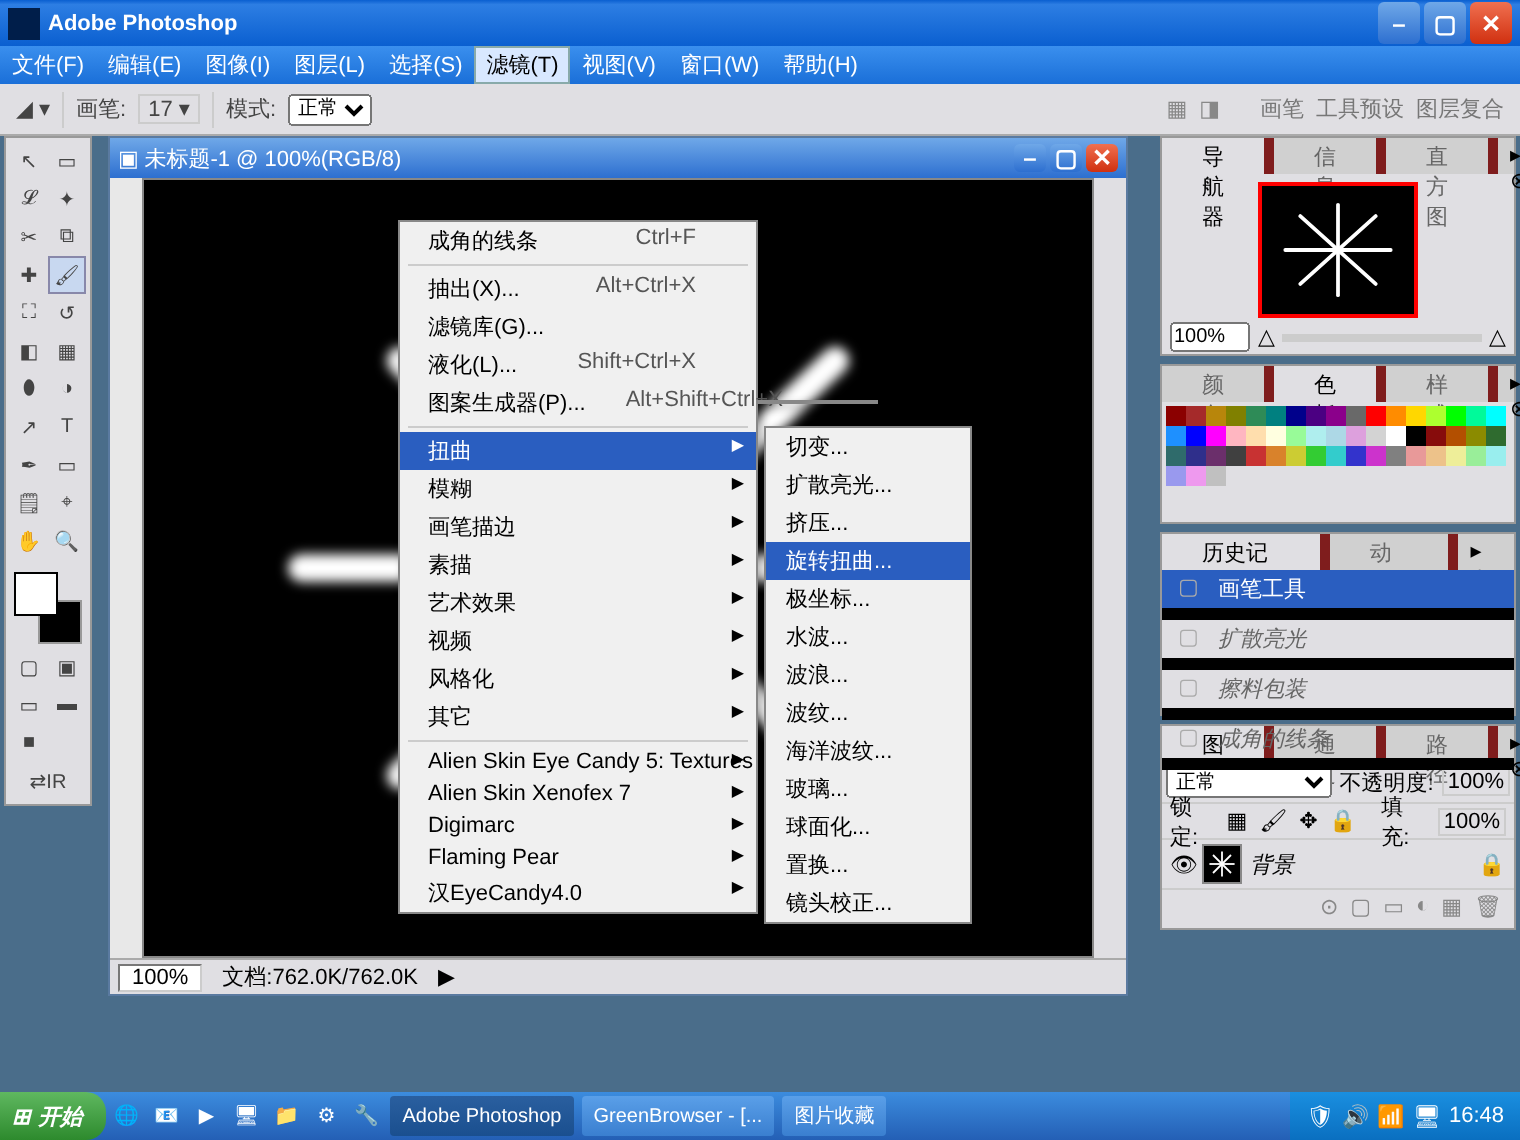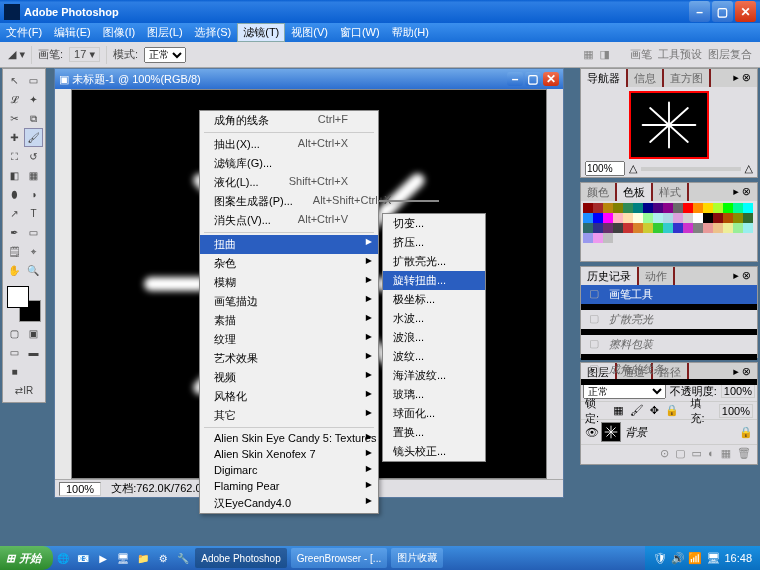--- a/index.html
+++ b/index.html
@@ -38,21 +38,21 @@
 .dropdown .item.sub::after { content:"▶"; font-size:8px; position:absolute; right:6px; }
 .dropdown .item.hl { background:#2a5ec0; color:#fff; }
 .dropdown hr { border:none; border-top:1px solid #ccc; margin:2px 4px; }
 .dd1 { left:199px; top:42px; width:180px; }
 .dd2 { left:379px; top:132px; width:60px; }
 .dd3 { left:382px; top:145px; width:104px; }
 .dd3 .item { padding:2px 8px 2px 10px; }
 .panels { position:absolute; right:2px; top:0; width:178px; }
 .panel { background:#e0dfe3; border:1px solid #999; margin-bottom:4px; }
 .panel-tabs { height:18px; background:#d0d0d0; display:flex; font-size:10px; }
-.panel-tab { padding:2px 6px; color:#666; border-right:2px solid #7f1d1d; }
+.panel-tab { padding:2px 20px; color:#666; border-right:5px solid #7f1d1d; }
 .panel-tab.active { background:#e0dfe3; color:#000; }
 .panel-tab-close { margin-left:auto; padding:2px 6px; }
 .nav-body { height:90px; padding:4px; display:flex; flex-direction:column; }
 .nav-thumb { width:80px; height:68px; margin:0 auto; background:#000; border:2px solid #f00; position:relative; }
 .nav-zoom { display:flex; align-items:center; gap:4px; font-size:10px; margin-top:2px; }
 .nav-zoom input { width:40px; font-size:10px; }
 .nav-slider { flex:1; height:4px; background:#ccc; }
 .color-body { height:60px; padding:2px; }
 .color-grid { display:flex; flex-wrap:wrap; }
 .color-cell { width:10px; height:10px; }
@@ -192,44 +192,34 @@
         <span class="label">滤镜库(G)...</span>
       </div>
       <div class="item ">
         <span class="label">液化(L)...</span>
         <span class="short">Shift+Ctrl+X</span>
       </div>
       <div class="item ">
         <span class="label">图案生成器(P)...</span>
         <span class="short">Alt+Shift+Ctrl+X</span>
       </div>
-      <div class="item ">
-        <span class="label">消失点(V)...</span>
-        <span class="short">Alt+Ctrl+V</span>
-      </div>
       <hr>
       <div class="item sub hl">
         <span class="label">扭曲</span>
       </div>
       <div class="item sub">
-        <span class="label">杂色</span>
-      </div>
-      <div class="item sub">
         <span class="label">模糊</span>
       </div>
       <div class="item sub">
         <span class="label">画笔描边</span>
       </div>
       <div class="item sub">
         <span class="label">素描</span>
       </div>
       <div class="item sub">
-        <span class="label">纹理</span>
-      </div>
-      <div class="item sub">
         <span class="label">艺术效果</span>
       </div>
       <div class="item sub">
         <span class="label">视频</span>
       </div>
       <div class="item sub">
         <span class="label">风格化</span>
       </div>
       <div class="item sub">
         <span class="label">其它</span>
@@ -252,24 +242,24 @@
       </div>
     </div>
 
   <div class="dropdown dd2"></div>
 
   <div class="dropdown dd3" id="dd3">
       <div class="item ">
         <span class="label">切变...</span>
       </div>
       <div class="item ">
+        <span class="label">扩散亮光...</span>
+      </div>
+      <div class="item ">
         <span class="label">挤压...</span>
-      </div>
-      <div class="item ">
-        <span class="label">扩散亮光...</span>
       </div>
       <div class="item hl">
         <span class="label">旋转扭曲...</span>
       </div>
       <div class="item ">
         <span class="label">极坐标...</span>
       </div>
       <div class="item ">
         <span class="label">水波...</span>
       </div>

